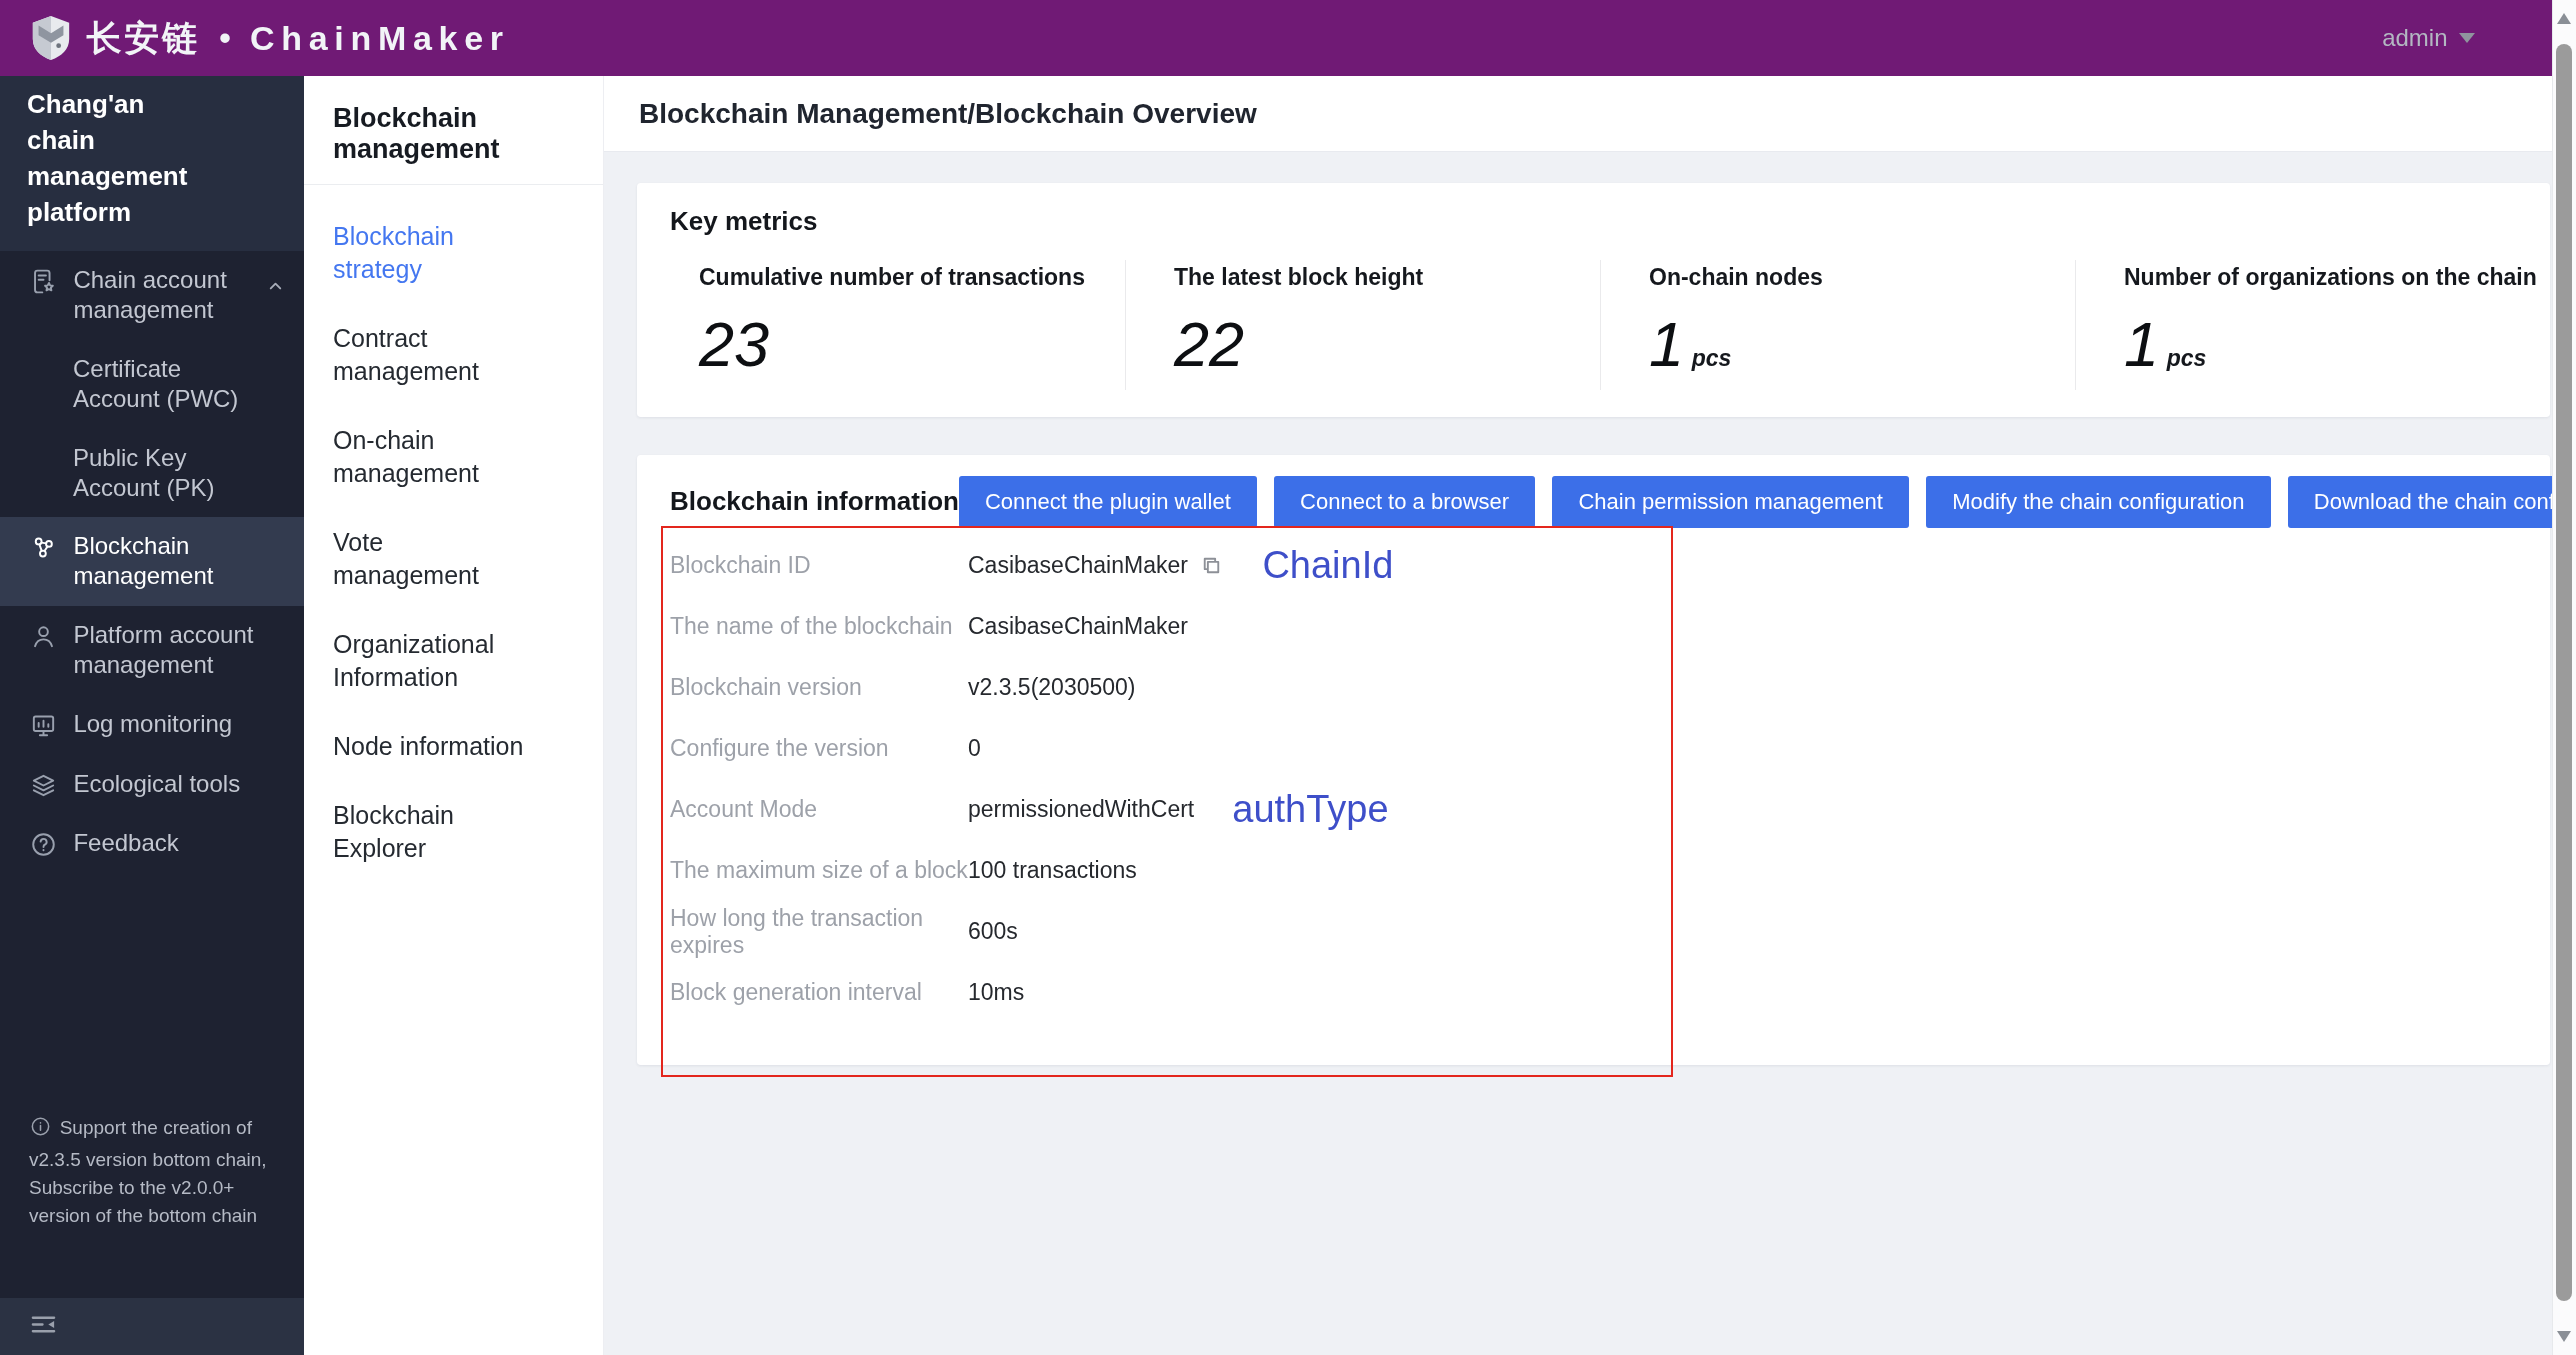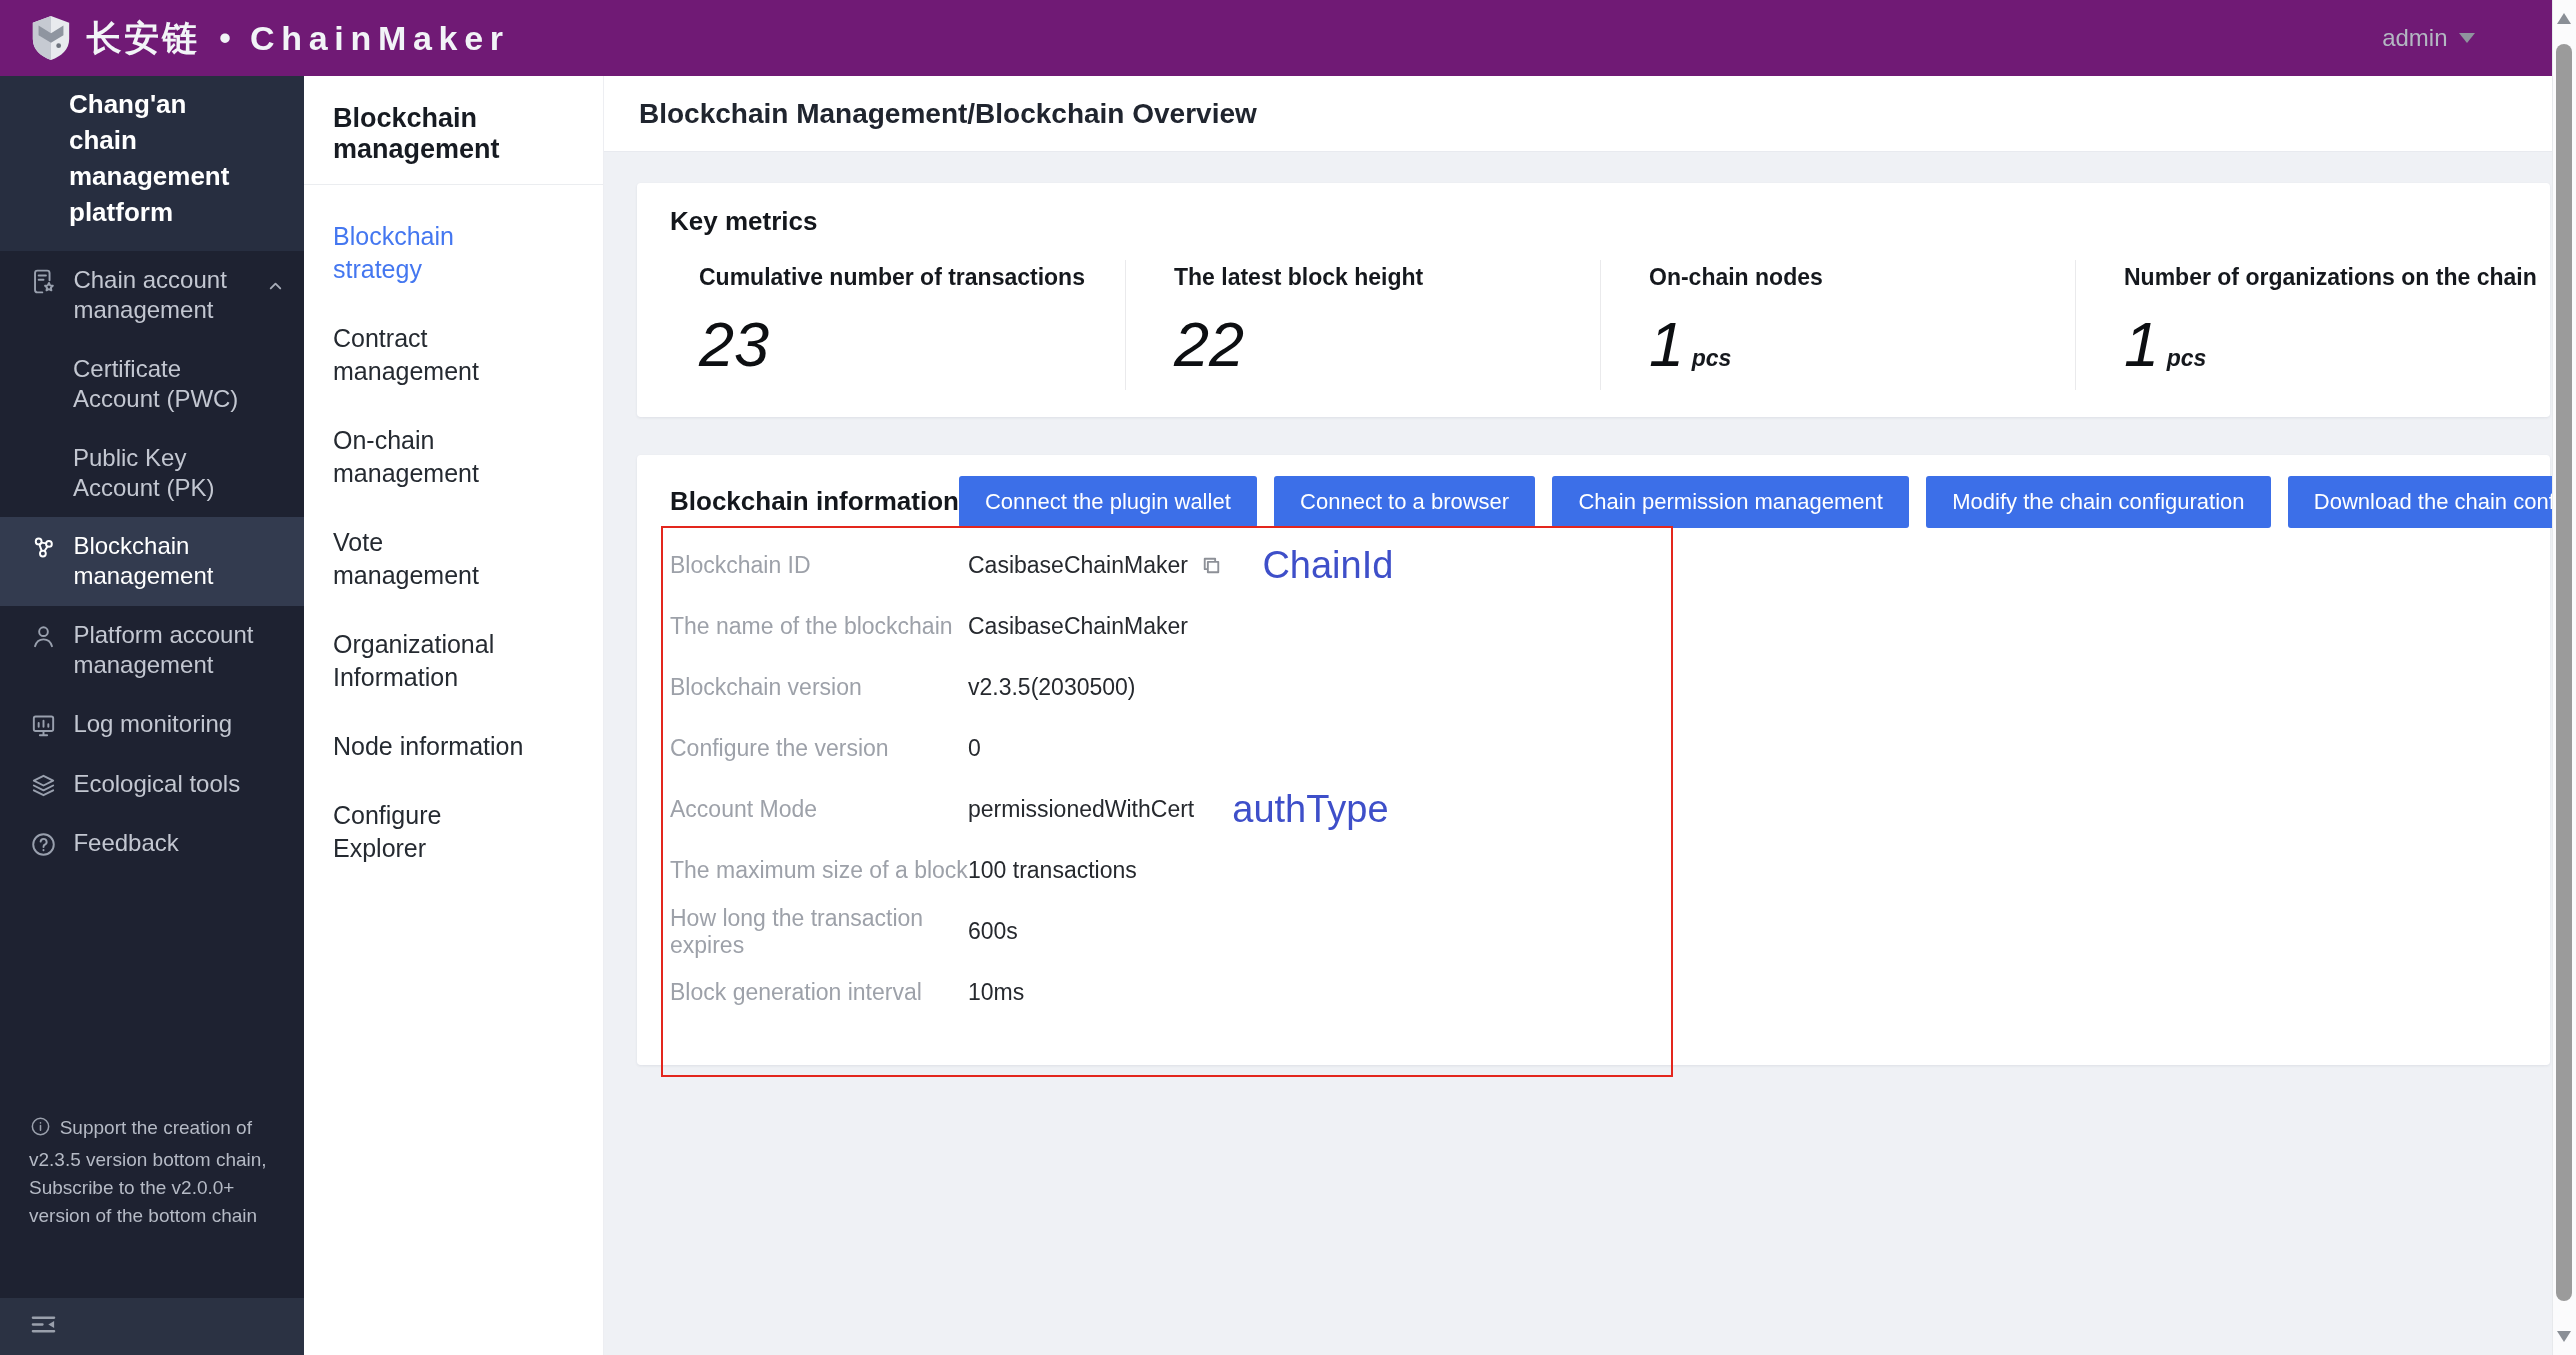--- a/index.html
+++ b/index.html
@@ -19,21 +19,21 @@
   .admin-name { color:#B3B8C2; font-size:24px; }
   .caret-down { width:0; height:0; border-left:8.6px solid transparent; border-right:8.6px solid transparent;
                 border-top:10.6px solid #8F949E; }
 
   
   .body-row { flex:1; display:flex; min-height:0; }
 
   
   .sidebar { width:304px; flex:0 0 304px; background:#1E2231; position:relative; overflow:hidden; }
   .sidebar-top { background:#272E40; padding:5.8px 0 13.4px; }
-  .side-title { padding:3.8px 27px 7.7px; color:#FFFFFF; font-weight:bold; font-size:26px; line-height:36px; width:240px;margin-left:42px; }
+  .side-title { padding:3.8px 27px 7.7px; color:#FFFFFF; font-weight:bold; font-size:26px; line-height:36px; width:240px; }
   .menu-item { display:flex; align-items:flex-start; gap:15.4px; padding:14.4px 19px 14.4px 29px;
                font-size:24px; line-height:30px; color:#C3C7D1; cursor:pointer; }
   .menu-item .mi-icon { flex:0 0 29px; width:29px; height:29px; margin-top:1.9px; color:#99A0AE; }
   .menu-item.sub { padding-left:73px; color:#C3C7D1; }
   .menu-item.active { background:#333B4F; color:#FFFFFF; }
   .menu-item.active .mi-icon { color:#FFFFFF; }
   .mi-label { max-width:182px; }
   .mi-chevron { margin-left:auto; margin-top:7.7px; color:#A7ACB8; flex:0 0 19px; }
   .side-footnote { position:absolute; left:29px; bottom:125px; width:252px;
                    font-size:19px; line-height:28px; color:#B5BAC5; }
@@ -223,21 +223,21 @@
     <nav class="subnav">
       <div class="subnav-title">Blockchain management</div>
       <hr class="subnav-divider">
       <div class="subnav-list">
         <div class="subnav-item active">Blockchain strategy</div>
         <div class="subnav-item">Contract management</div>
         <div class="subnav-item">On-chain management</div>
         <div class="subnav-item">Vote management</div>
         <div class="subnav-item">Organizational Information</div>
         <div class="subnav-item">Node information</div>
-        <div class="subnav-item">Configure Explorer</div>
+        <div class="subnav-item">Blockchain Explorer</div>
       </div>
     </nav>
 
     <main class="main">
       <div class="crumb-band">
         <span class="crumb">Blockchain Management/Blockchain Overview</span>
       </div>
 
       <div class="content">
 

